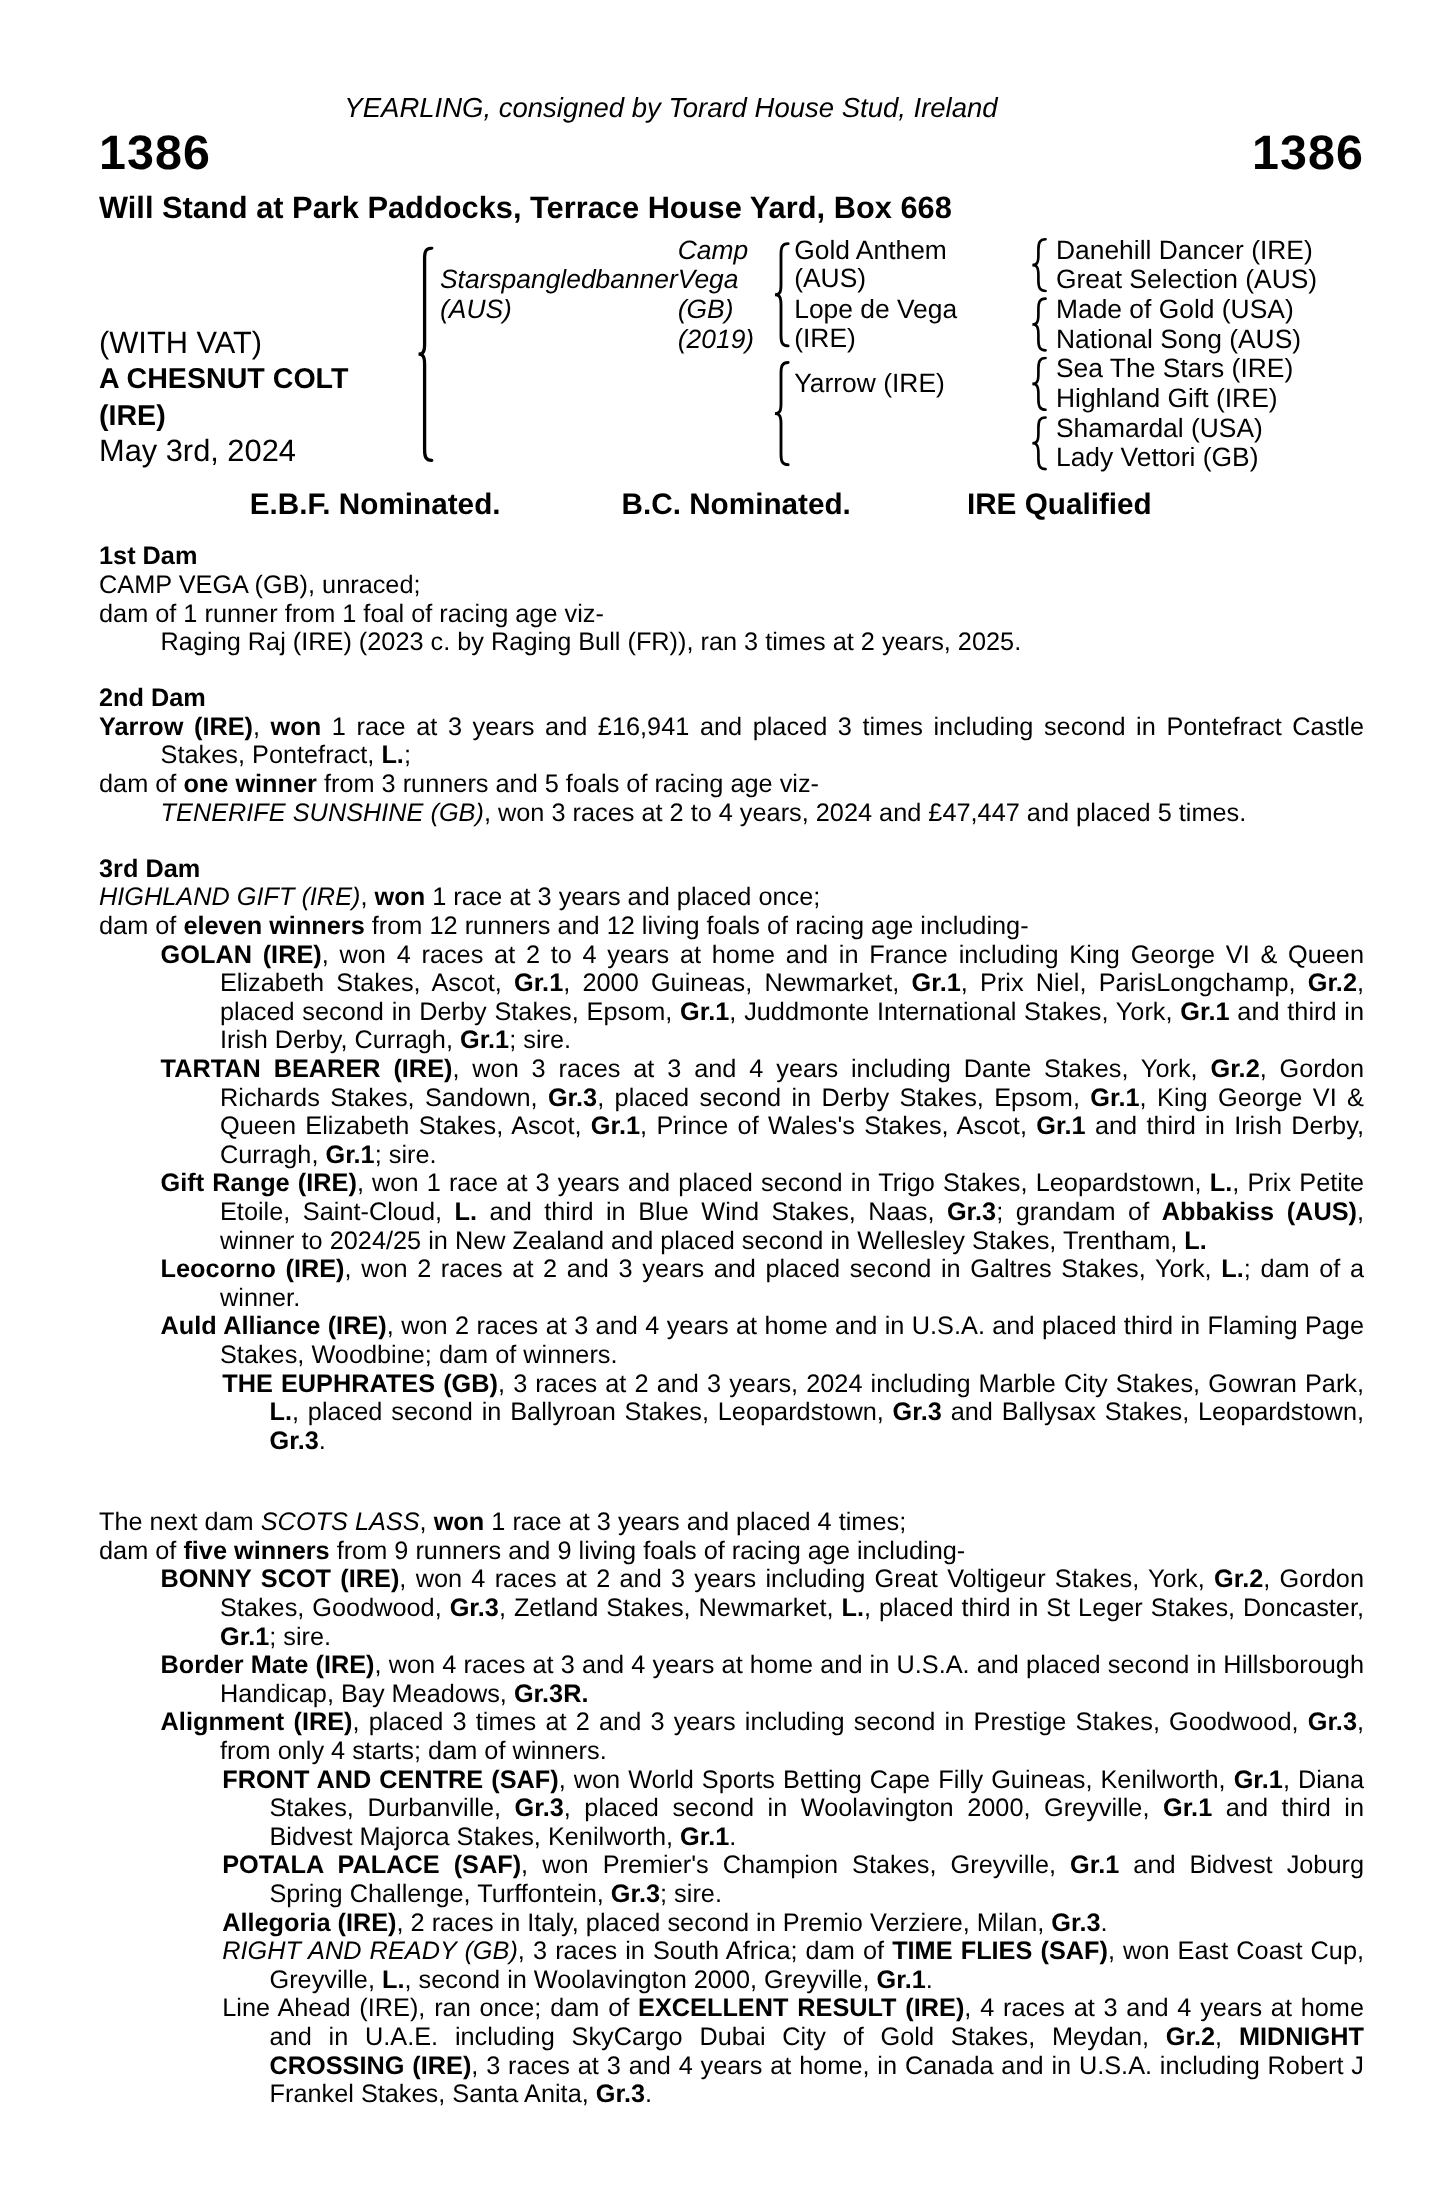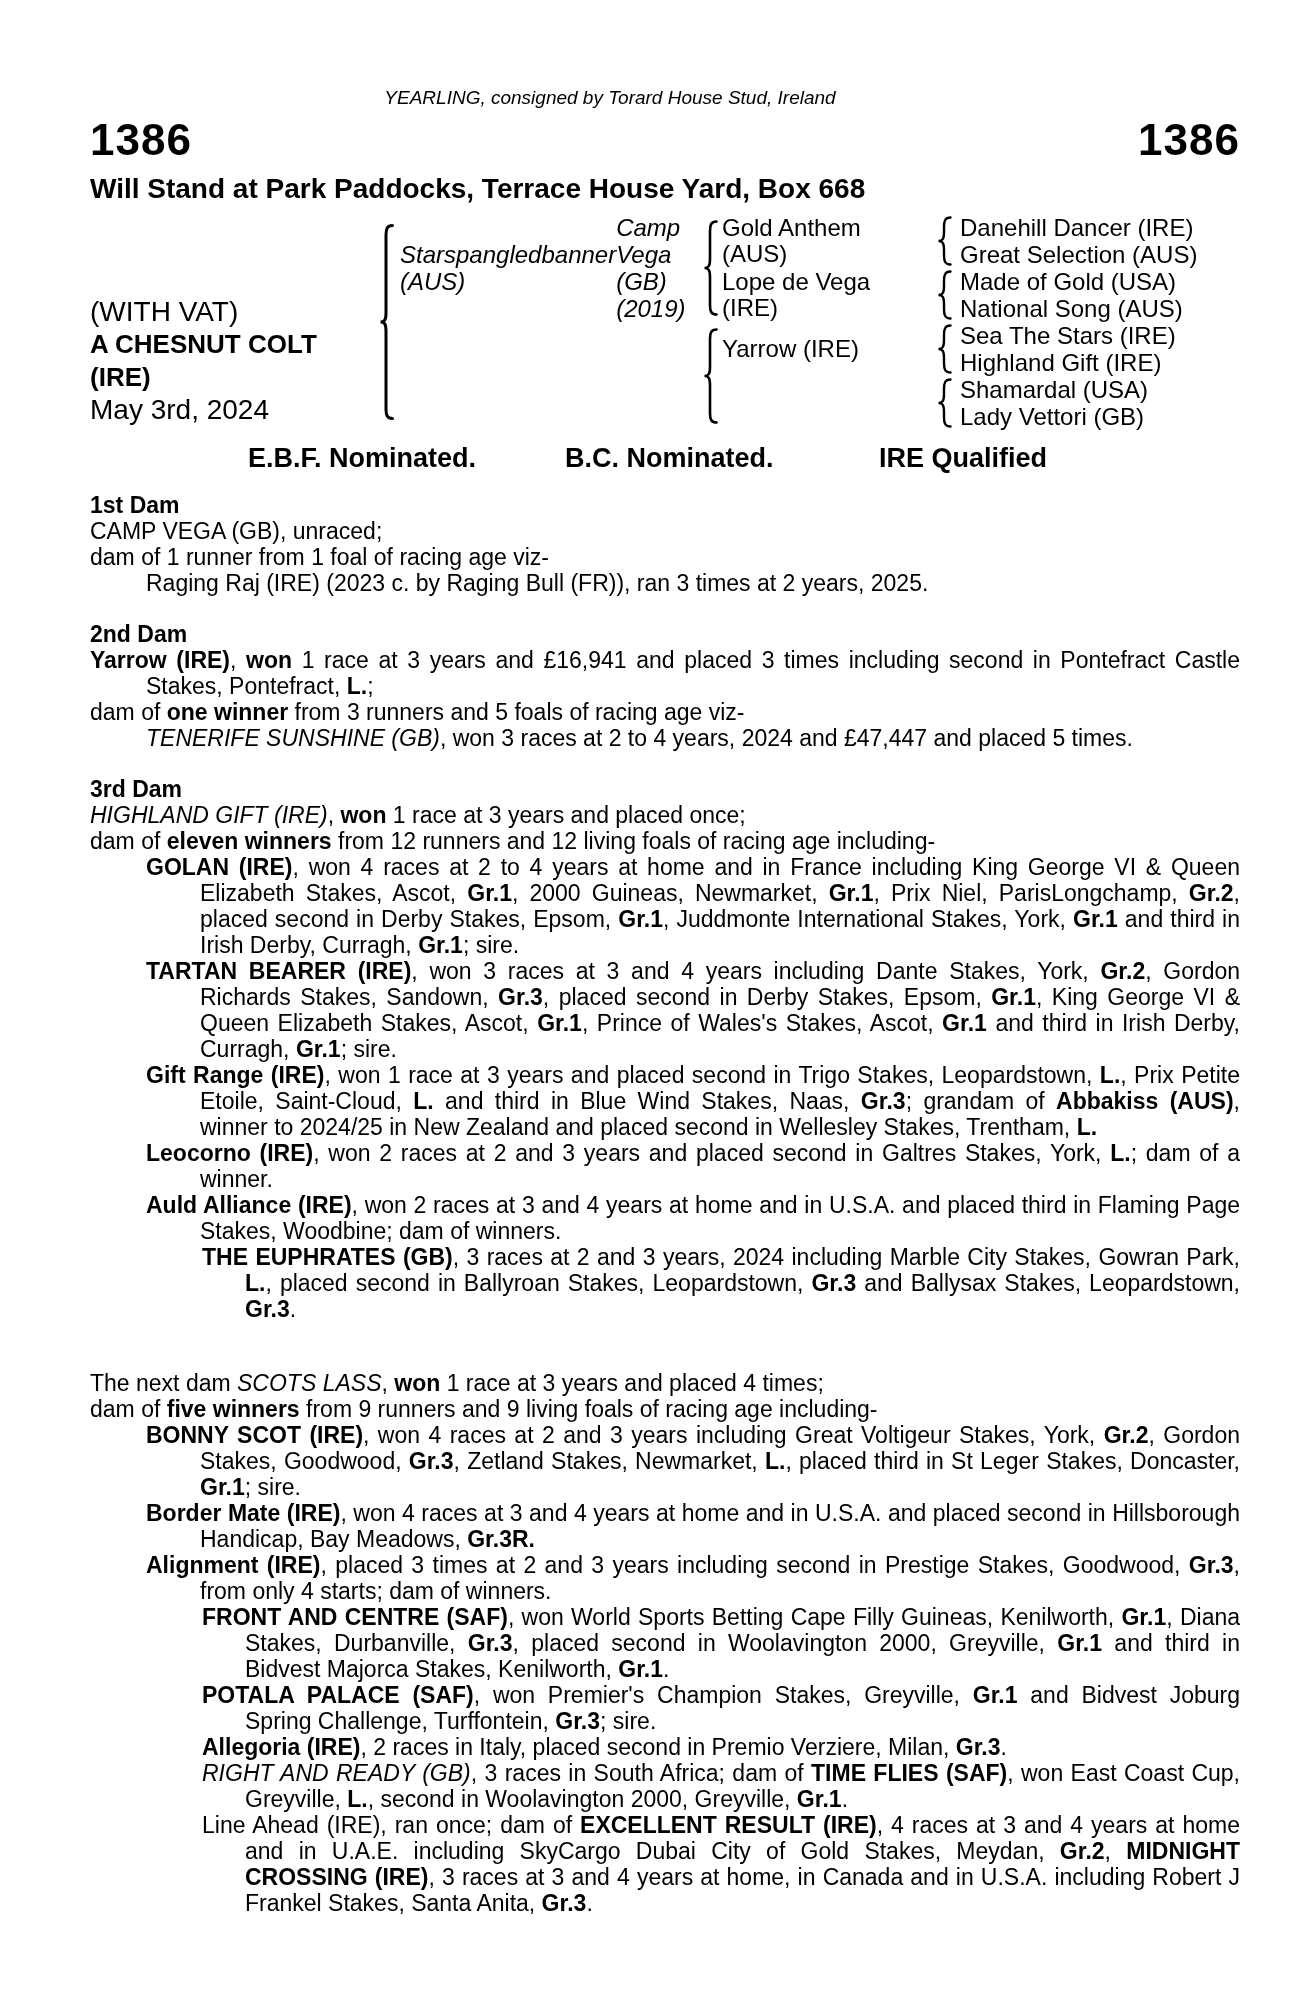--- a/index.html
+++ b/index.html
@@ -5,21 +5,21 @@
   html,body{margin:0;padding:0;background:#fff;}
   .page{
     position:relative;
     width:1315px;height:2000px;
     background:#ffffff;color:#000;
     font-family:"Liberation Sans", sans-serif;
     box-sizing:border-box;
     padding:84px 75px 0 90px;
     overflow:hidden;
   }
-  .consignor{font-style:italic;font-size:19px;line-height:28px;text-align:center;transform:translateX(-55px);}
+  .consignor{font-style:italic;font-size:25px;line-height:28px;text-align:center;transform:translateX(-55px);}
   .lot-row{display:flex;justify-content:space-between;align-items:flex-start;margin-top:6px;height:48px;}
   .lot{font-weight:bold;font-size:44px;line-height:44px;letter-spacing:1px;}
   .stand-line{font-weight:bold;font-size:28px;line-height:30px;margin-top:8px;}
 
   
   .pedigree{display:flex;margin-top:10px;height:216px;font-size:24px;}
   .ped-col1{width:284px;display:flex;flex-direction:column;justify-content:flex-end;padding-bottom:4px;}
   .ped-col1 .small{font-size:28px;line-height:32px;}
   .ped-col1 .big{font-weight:bold;font-size:26px;line-height:33px;}
   .brace-col{display:flex;flex-direction:column;}
@@ -32,21 +32,21 @@
   .ped-col3{width:208px;display:flex;flex-direction:column;}
   .ped-col3 .cell{height:54px;display:flex;flex-direction:column;justify-content:center;line-height:26px;}
   .ped-col4{width:310px;display:flex;flex-direction:column;}
   .ped-col4 .pair{height:54px;display:flex;align-items:center;}
   .ped-col4 .pair .names{line-height:27px;}
   .ped-col4 .pair .brace{width:30px;height:54px;}
 
   
   .nominations{position:relative;height:28px;margin-top:14px;font-weight:bold;font-size:27px;line-height:28px;}
   .nom{position:absolute;top:0;white-space:nowrap;}
-  .nom-0{left:158px;}
+  .nom-0{left:137px;}
   .nom-1{left:475px;}
   .nom-2{left:789px;}
 
   
   #sections{margin-top:20px;font-size:23px;line-height:26px;}
   .section{margin-top:25px;}
   .section:first-child{margin-top:0;}
   .section.gap-large{margin-top:48px;}
   .sec-heading{font-weight:bold;}
   .para{margin:0;text-align:justify;}

